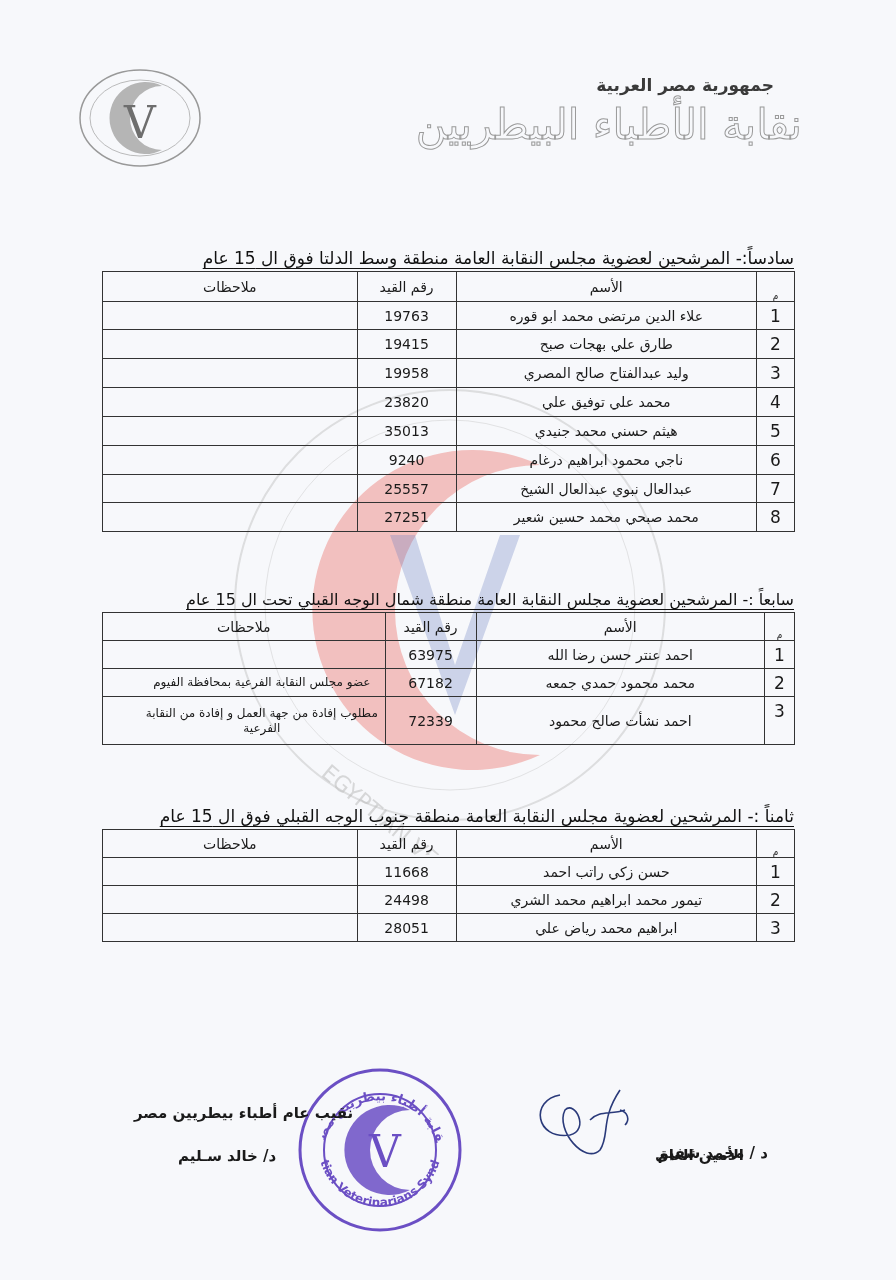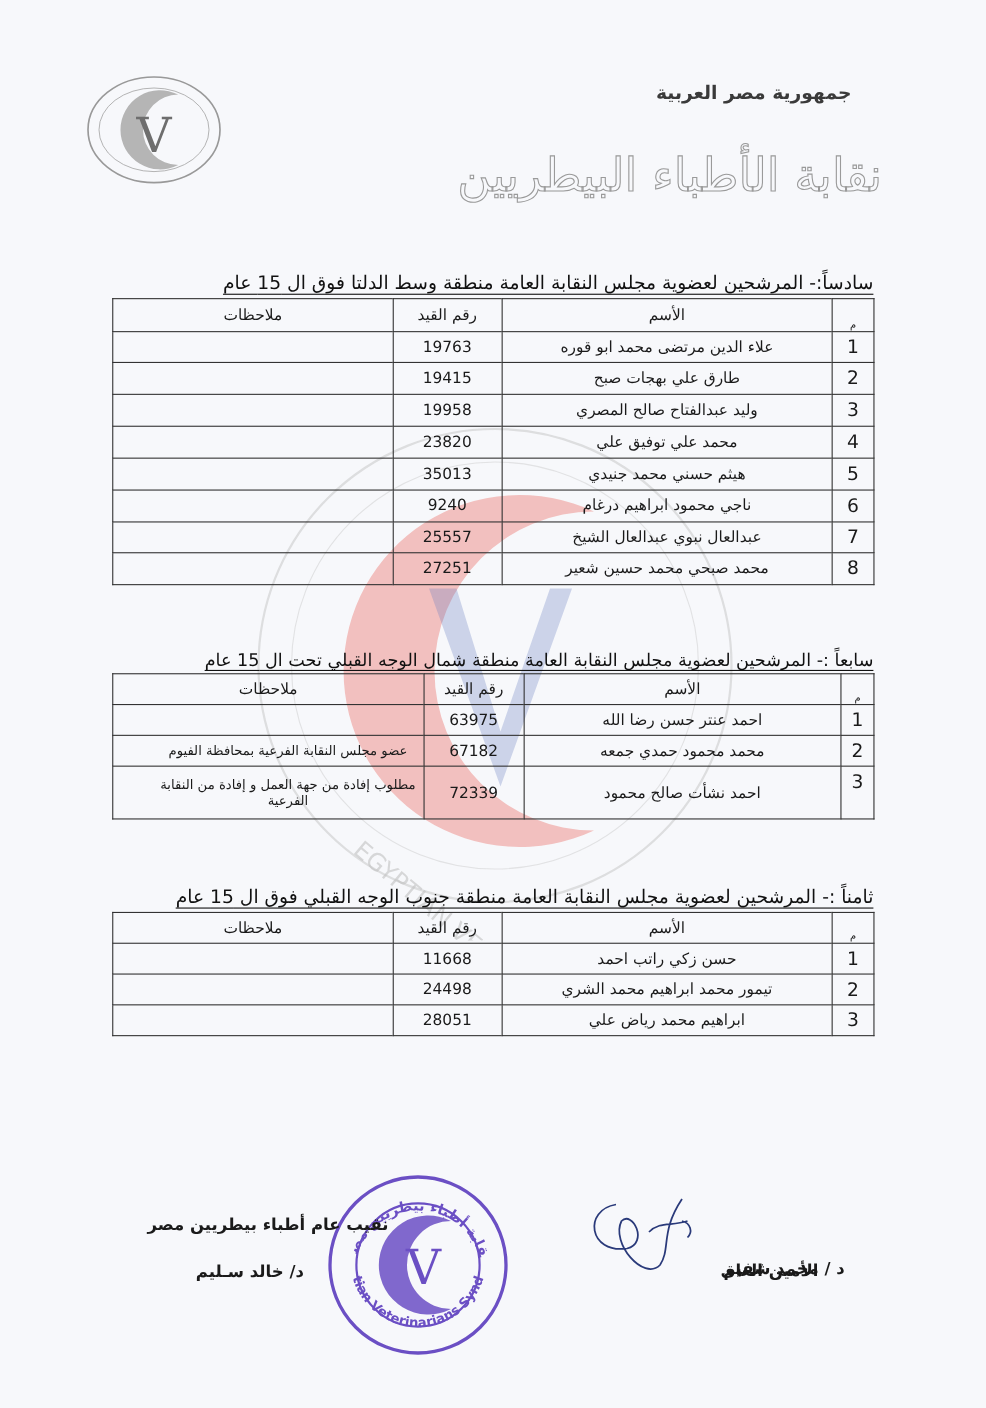--- a/index.html
+++ b/index.html
@@ -14,21 +14,20 @@
 
   
   .country {
     right: 122px; top: 75px; font-size: 17px; font-weight: bold; color: #3a3a3a;
     font-family: "DejaVu Sans", sans-serif;
   }
   .syndicate-callig {
     right: 94px; top: 100px; font-size: 42px; color: transparent;
     -webkit-text-stroke: 1px #9a9a9a; font-family: "DejaVu Serif", serif;
     letter-spacing: 2px;
-    margin-top: 35px;
   }
 
   
   .logo { left: 76px; top: 66px; width: 128px; height: 104px; }
 
   
   .watermark { left: 200px; top: 355px; width: 500px; height: 500px; opacity: 0.9; pointer-events: none; }
 
   
   .section-title {

